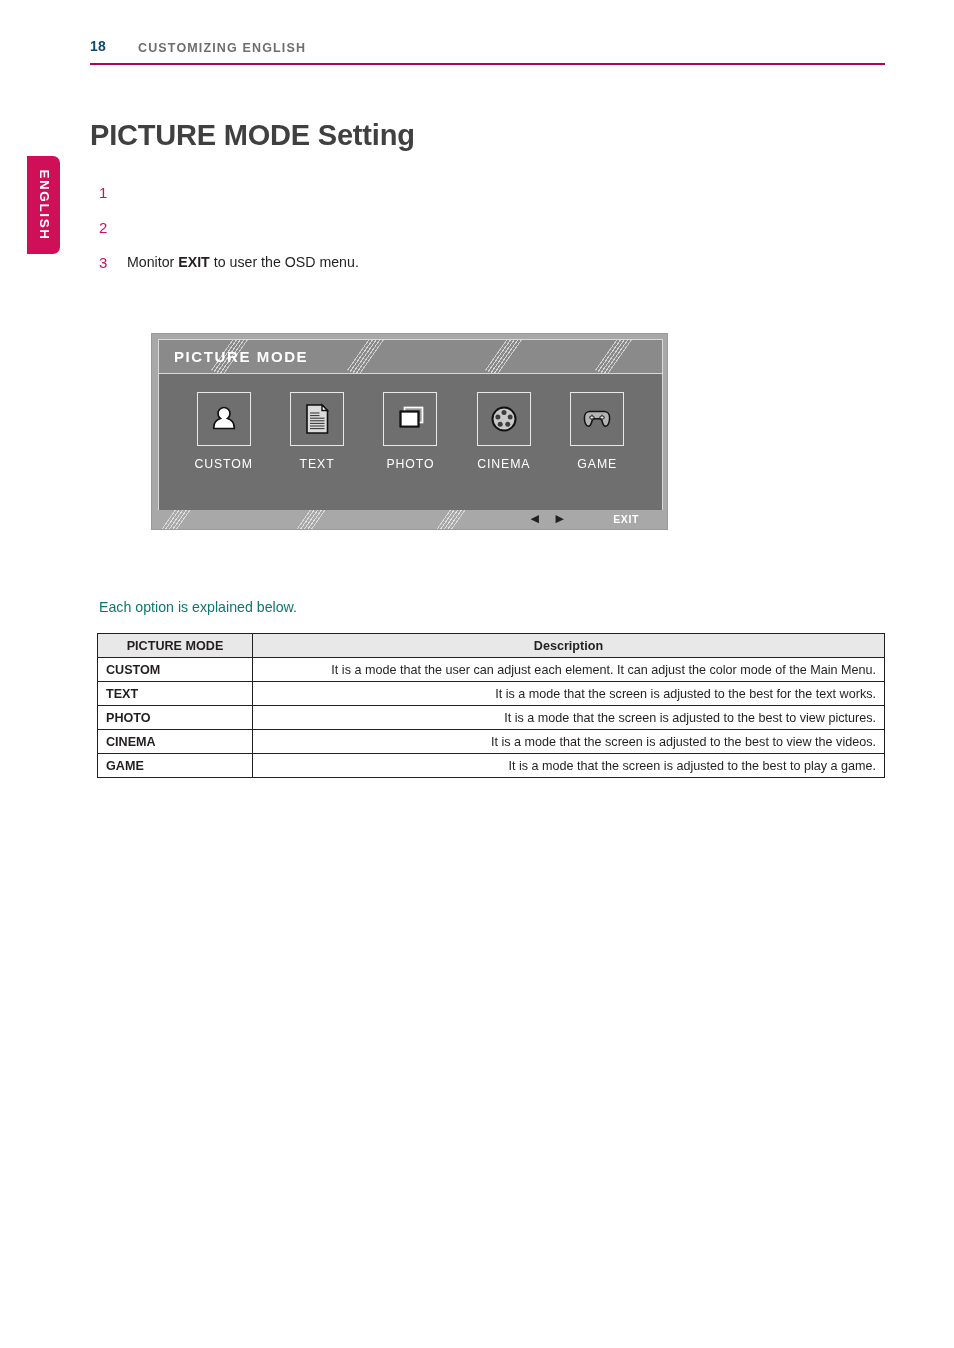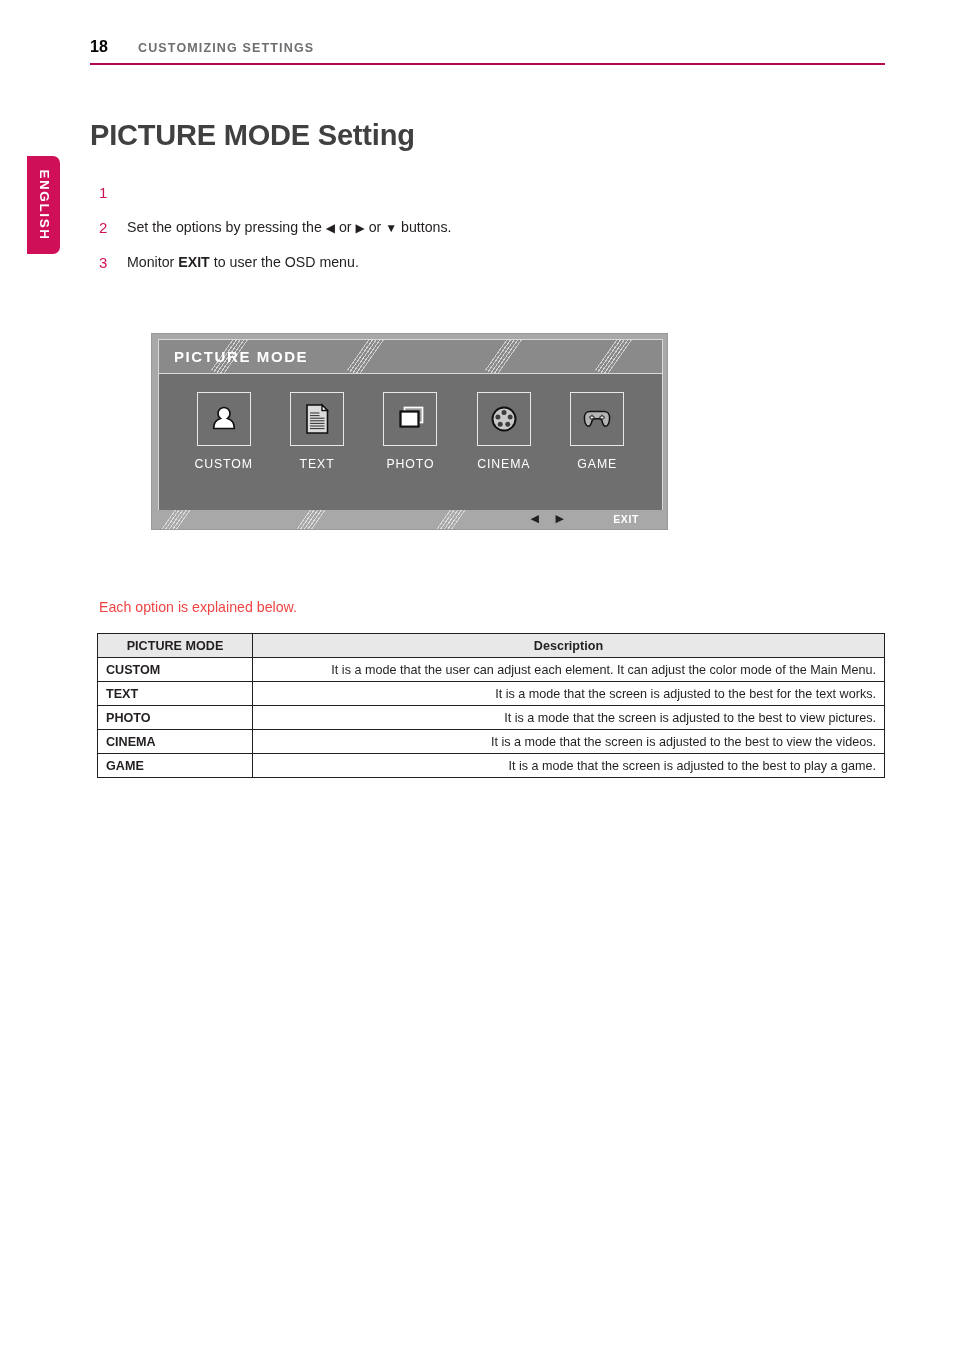--- a/index.html
+++ b/index.html
@@ -21,24 +21,24 @@
     position: absolute;
     left: 90px;
     top: 38px;
     width: 795px;
     height: 30px;
   }
   .page-number {
     position: absolute;
     left: 0;
     top: 0;
-    font-size: 16px;
+    font-size: 14px;
     font-weight: bold;
     letter-spacing: 0.2px;
-    color: #000000;
+    color: #0c4a6e;
   }
   .header-title {
     position: absolute;
     left: 48px;
     top: 3px;
     font-size: 12.5px;
     font-weight: bold;
     letter-spacing: 1.15px;
     color: #6d6e71;
   }
@@ -238,21 +238,21 @@
     font-weight: bold;
     letter-spacing: 0.6px;
   }
 
   
   .lead-text {
     position: absolute;
     left: 99px;
     top: 599px;
     font-size: 14.2px;
-    color: #ef4444;
+    color: #0f766e;
   }
 
   
   table.modes {
     position: absolute;
     left: 97px;
     top: 633px;
     width: 788px;
     border-collapse: collapse;
     font-size: 12.6px;
@@ -277,33 +277,33 @@
   table.modes td.mode-desc {
     text-align: right;
     font-weight: normal;
   }
 </style>
 </head>
 <body>
 
 <div class="page-header">
   <div class="page-number">18</div>
-  <div class="header-title">CUSTOMIZING SETTINGS</div>
+  <div class="header-title">CUSTOMIZING ENGLISH</div>
 </div>
 <div class="header-rule"></div>
 
 <div class="lang-tab">
   <span>ENGLISH</span>
 </div>
 
 <div class="main-title">PICTURE MODE Setting</div>
 
 <div class="steps" id="steps-host">
     <div class="step"><span class="num">1</span></div>
-    <div class="step"><span class="num">2</span><span><span>Set the options by pressing the </span><span class="arrow-glyph">◀</span><span> or </span><span class="arrow-glyph">▶</span><span> or </span><span class="arrow-glyph">▼</span><span> buttons.</span></span></div>
+    <div class="step"><span class="num">2</span></div>
     <div class="step"><span class="num">3</span><span><span>Monitor </span><b>EXIT</b><span> to user the OSD menu.</span></span></div>
   </div>
 
 <div class="osd">
   <div class="osd-inner">
 
     <div class="osd-titlebar">
       <div class="hatch" style="left:64px; top:-8px;"></div>
       <div class="hatch" style="left:200px; top:-8px;"></div>
       <div class="hatch" style="left:338px; top:-8px;"></div>

